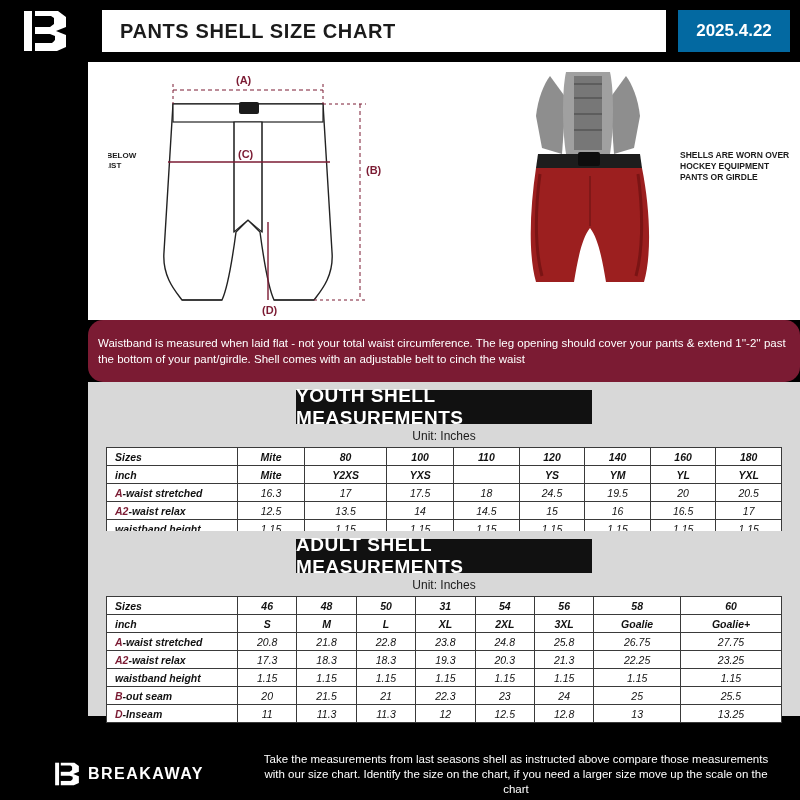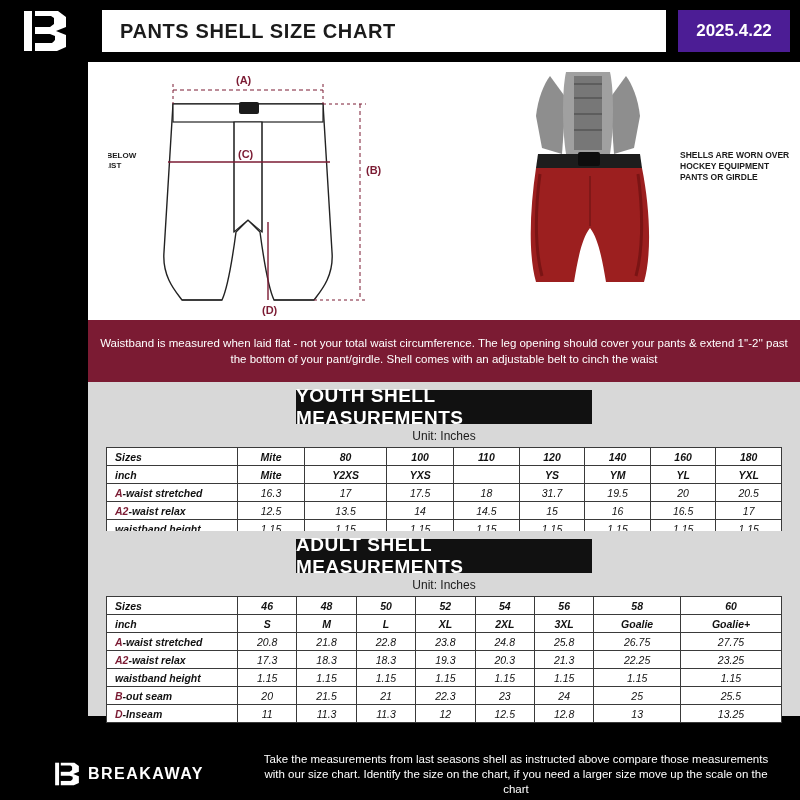--- a/index.html
+++ b/index.html
@@ -56,21 +56,21 @@
   }
   .title-box .title-text {
     color: #1b1b1b;
     font-size: 20px;
     font-weight: bold;
     letter-spacing: 0.6px;
   }
   .date-box {
     width: 112px;
     height: 42px;
-    background: #4c1d95;
+    background: #0369a1;
     color: #ffffff;
     display: flex;
     align-items: center;
     justify-content: center;
     font-size: 17px;
     font-weight: bold;
     margin-right: 10px;
   }
 
   
@@ -107,25 +107,26 @@
     position: absolute;
     left: 88px;
     top: 320px;
     width: 712px;
     height: 62px;
     background: #7b1b33;
     color: #ffffff;
     display: flex;
     align-items: center;
     justify-content: center;
-    text-align: center;
+    text-align: left;
     font-size: 11.5px;
     line-height: 16px;
-    padding: 0 3px;
+    padding: 0 10px;
     box-sizing: border-box;
+    border-radius: 15px;
   }
 
   
   .section {
     position: absolute;
     left: 88px;
     width: 712px;
     background: #d8d8d8;
   }
   .section-title {
@@ -317,21 +318,21 @@
             <td>YM</td>
             <td>YL</td>
             <td>YXL</td>
           </tr>
           <tr>
             <td class="lbl"><span class="k">A</span><span class="plain">-waist stretched</span></td>
             <td>16.3</td>
             <td>17</td>
             <td>17.5</td>
             <td>18</td>
-            <td>31.7</td>
+            <td>24.5</td>
             <td>19.5</td>
             <td>20</td>
             <td>20.5</td>
           </tr>
           <tr>
             <td class="lbl"><span class="k">A2</span><span class="plain">-waist relax</span></td>
             <td>12.5</td>
             <td>13.5</td>
             <td>14</td>
             <td>14.5</td>
@@ -381,21 +382,21 @@
     <div style="height:8px;"></div>
     <div class="section-title">ADULT SHELL MEASUREMENTS</div>
     <div class="unit">Unit: Inches</div>
     <table class="sz">
       <tbody id="adult-body">
           <tr class="head">
             <td class="lbl">Sizes</td>
             <td>46</td>
             <td>48</td>
             <td>50</td>
-            <td>52</td>
+            <td>31</td>
             <td>54</td>
             <td>56</td>
             <td>58</td>
             <td>60</td>
           </tr>
           <tr class="head">
             <td class="lbl">inch</td>
             <td>S</td>
             <td>M</td>
             <td>L</td>

